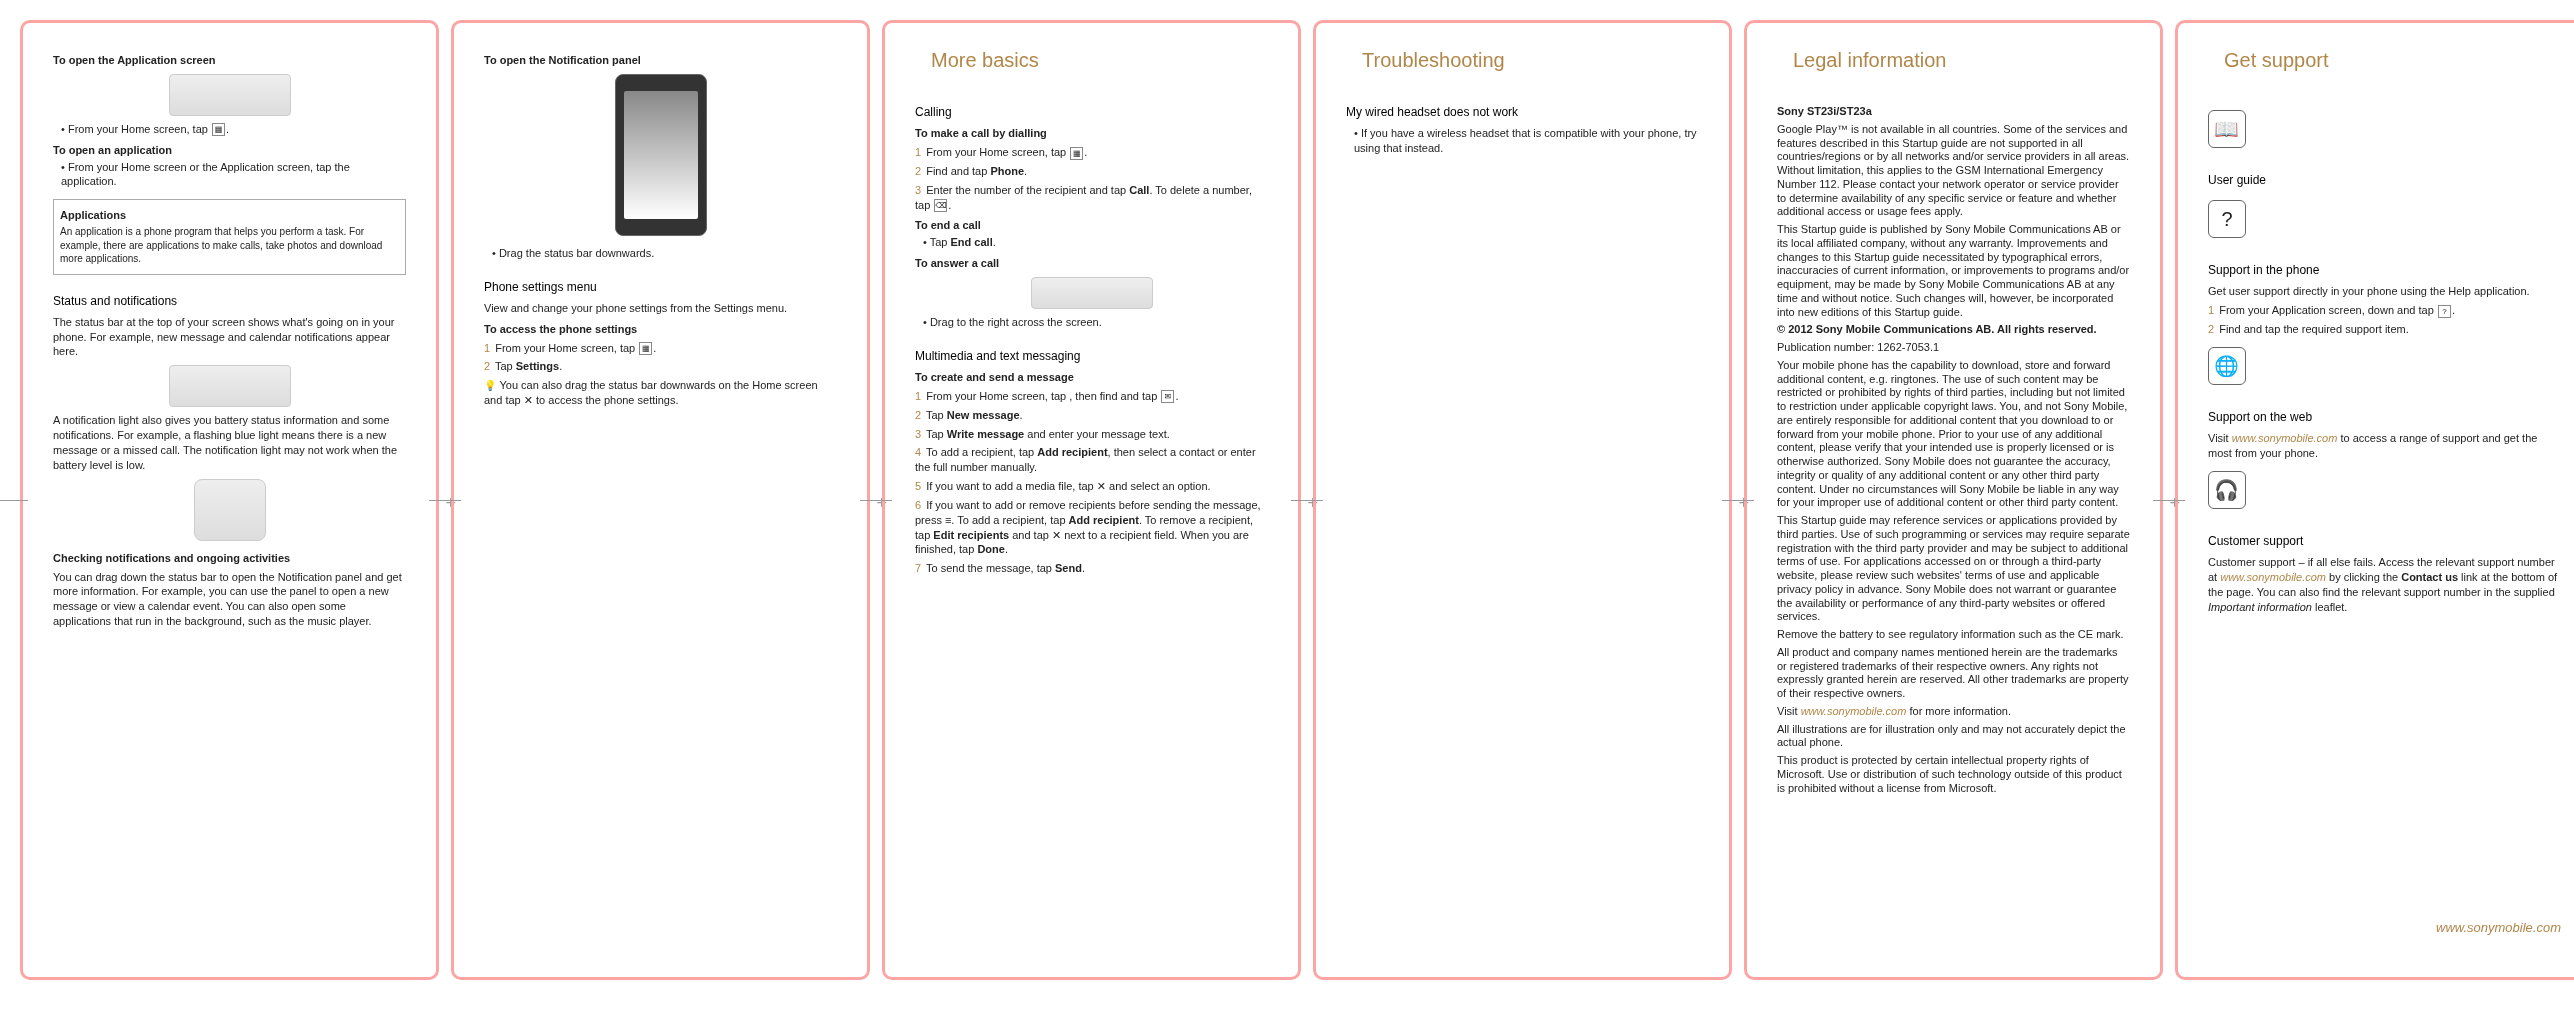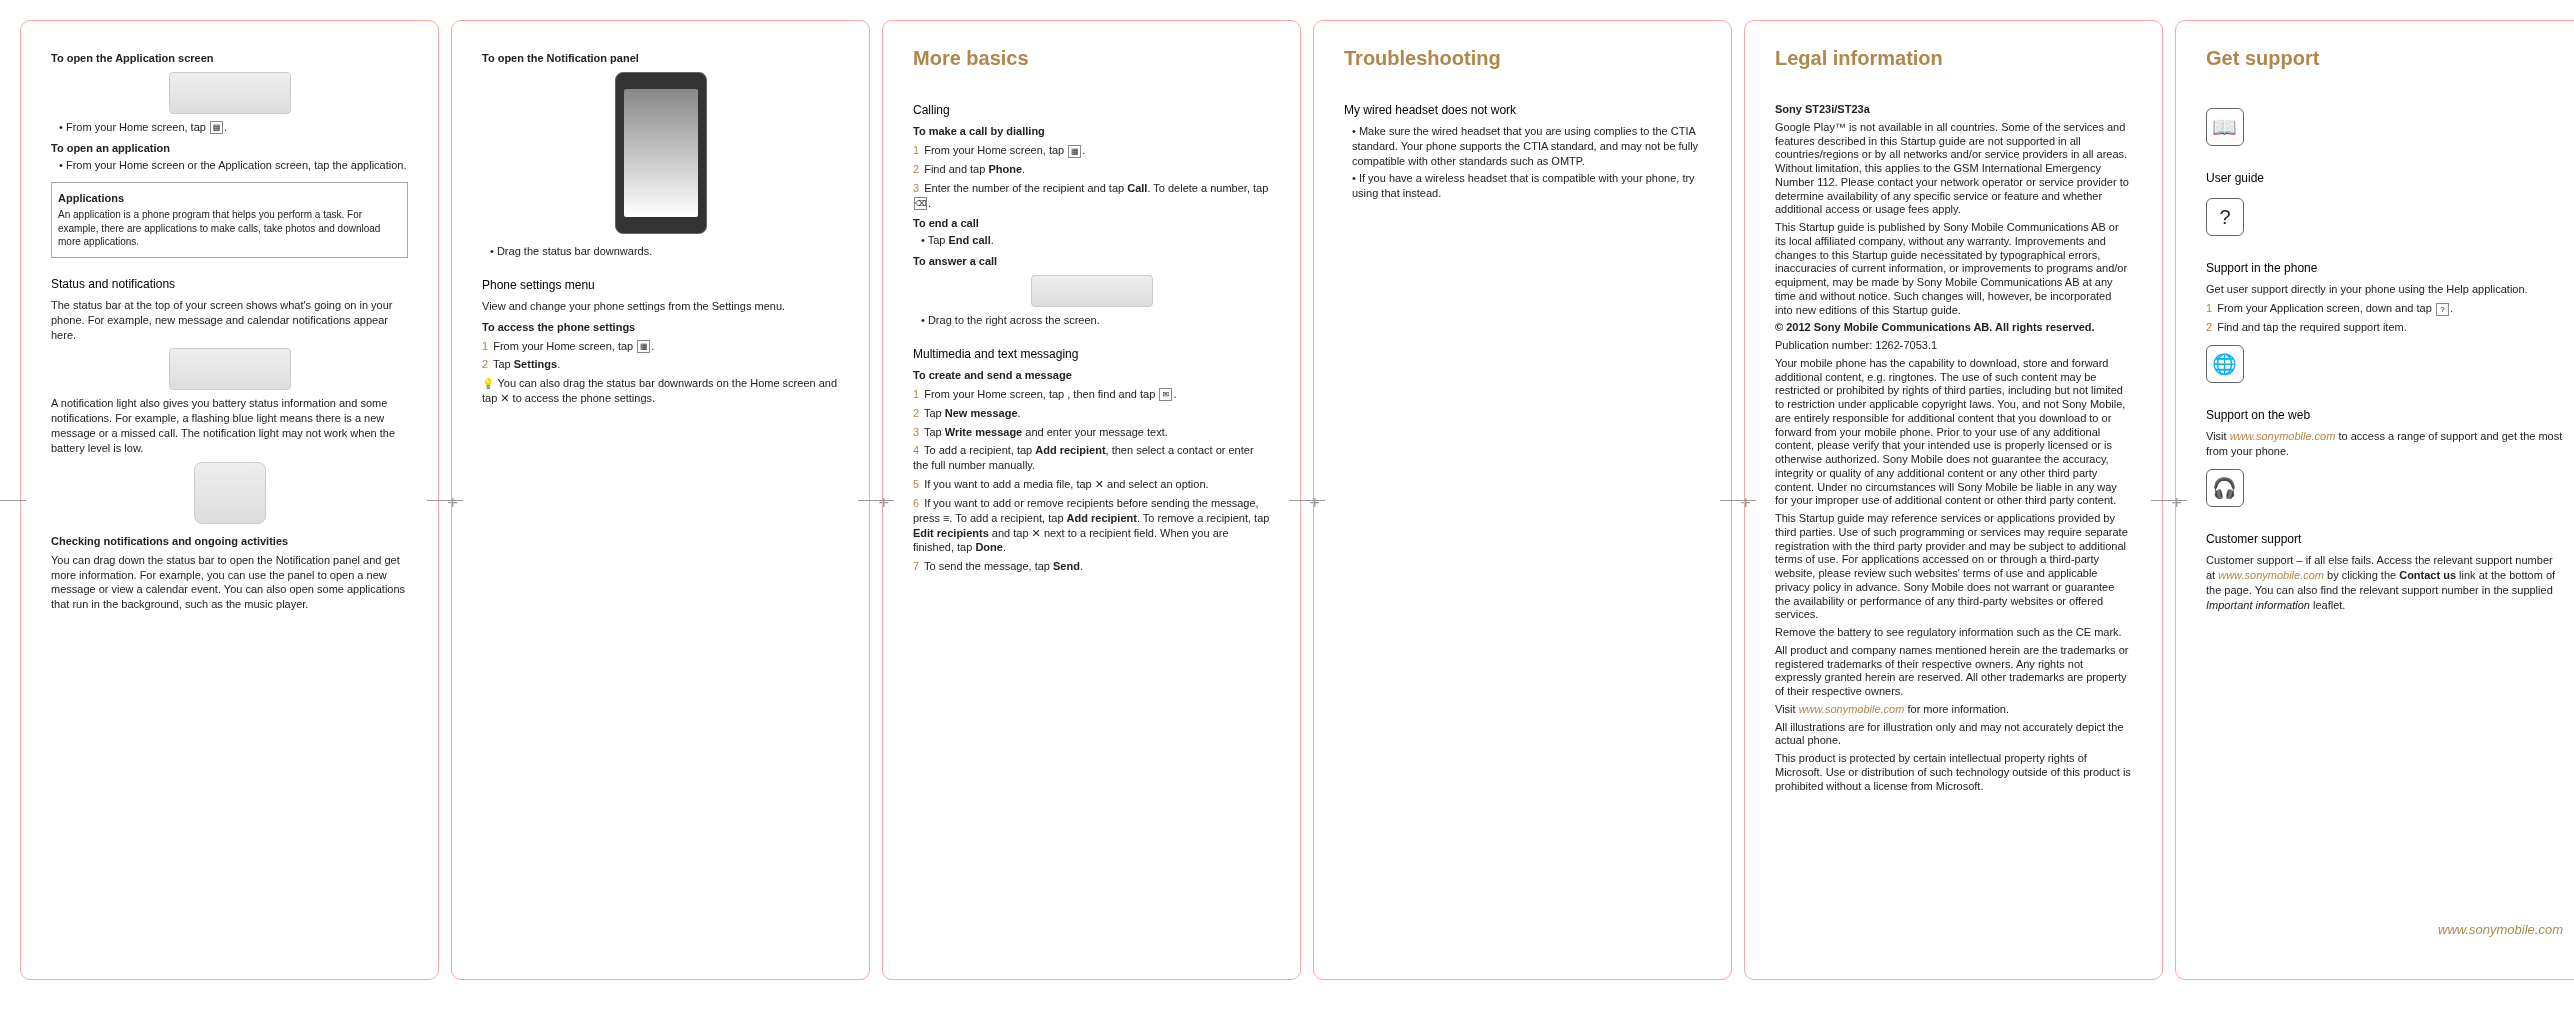--- a/index.html
+++ b/index.html
@@ -6,35 +6,35 @@
     margin: 0;
     padding: 20px;
     font-family: Arial, Helvetica, sans-serif;
     background: #fff;
     display: flex;
     gap: 12px;
     width: 2574px;
   }
   .panel {
     width: 480px;
-    border: 1px solid #fca5a5;
+    border: 3px solid #fca5a5;
     border-radius: 10px;
     padding: 24px 30px;
     box-sizing: border-box;
     position: relative;
     font-size: 11px;
     line-height: 1.35;
     color: #222;
     min-height: 960px;
   }
   h1 {
     font-size: 20px;
-    font-weight: bold;
+    font-weight: normal;
     color: #b0874a;
-    margin: 0 0 30px 0;
+    margin: 0 0 30px 16px;
   }
   h2 {
     font-size: 12px;
     font-weight: normal;
     color: #000;
     margin: 18px 0 6px 0;
   }
   h3 {
     font-size: 11px;
     font-weight: bold;
@@ -197,21 +197,20 @@
     <p><span class="num">7</span> <span>To send the message, tap </span><b>Send</b>.</p>
   </div>
   <span class="crop-mark crop-right"></span>
   <span class="crop-plus" style="right:-20px;">+</span>
 </div>
 
 <div class="panel">
   <span class="crop-mark crop-left"></span>
   <h1>Troubleshooting</h1>
   <h2>My wired headset does not work</h2>
-  <p class="bullet">• <span>Make sure the wired headset that you are using complies to the CTIA standard. Your phone supports the CTIA standard, and may not be fully compatible with other standards such as OMTP.</span></p>
   <p class="bullet">• <span>If you have a wireless headset that is compatible with your phone, try using that instead.</span></p>
   <span class="crop-mark crop-right"></span>
   <span class="crop-plus" style="right:-20px;">+</span>
 </div>
 
 <div class="panel">
   <span class="crop-mark crop-left"></span>
   <h1>Legal information</h1>
   <h4>Sony ST23i/ST23a</h4>
   <p class="small">Google Play™ is not available in all countries. Some of the services and features described in this Startup guide are not supported in all countries/regions or by all networks and/or service providers in all areas. Without limitation, this applies to the GSM International Emergency Number 112. Please contact your network operator or service provider to determine availability of any specific service or feature and whether additional access or usage fees apply.</p>

